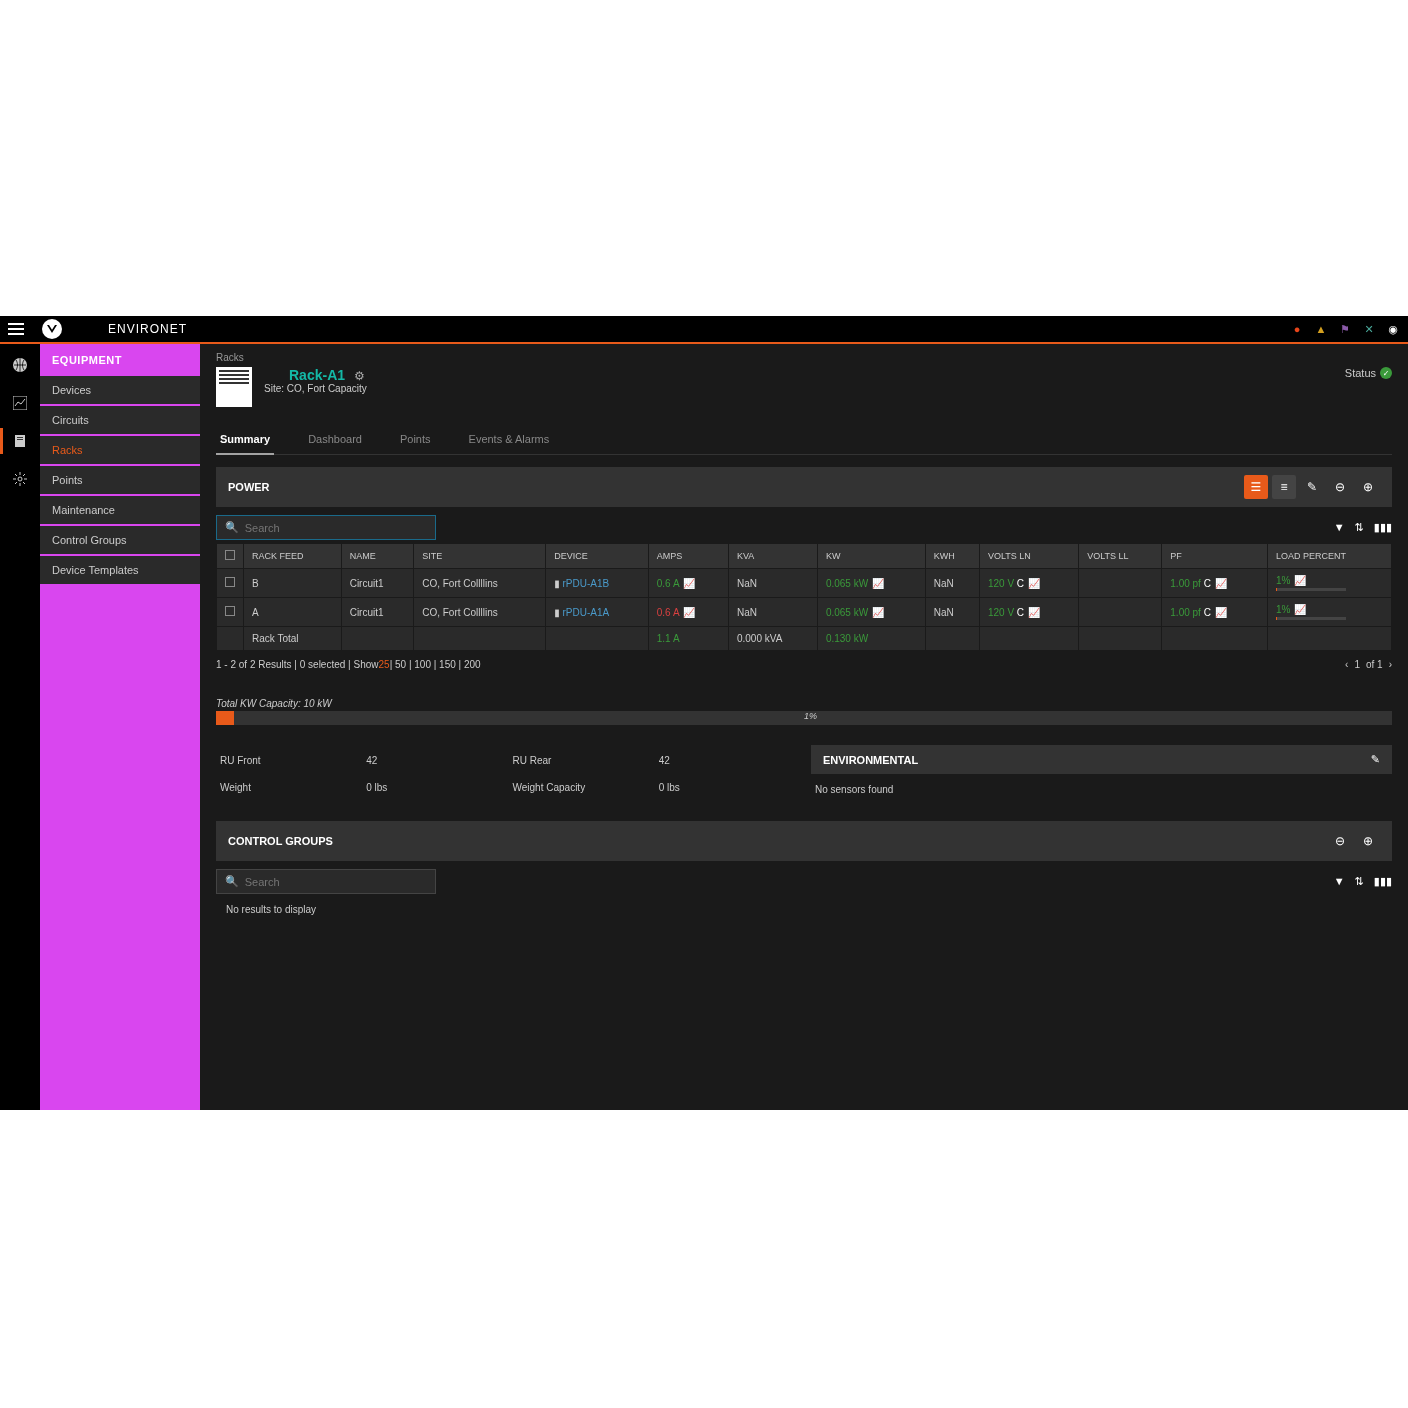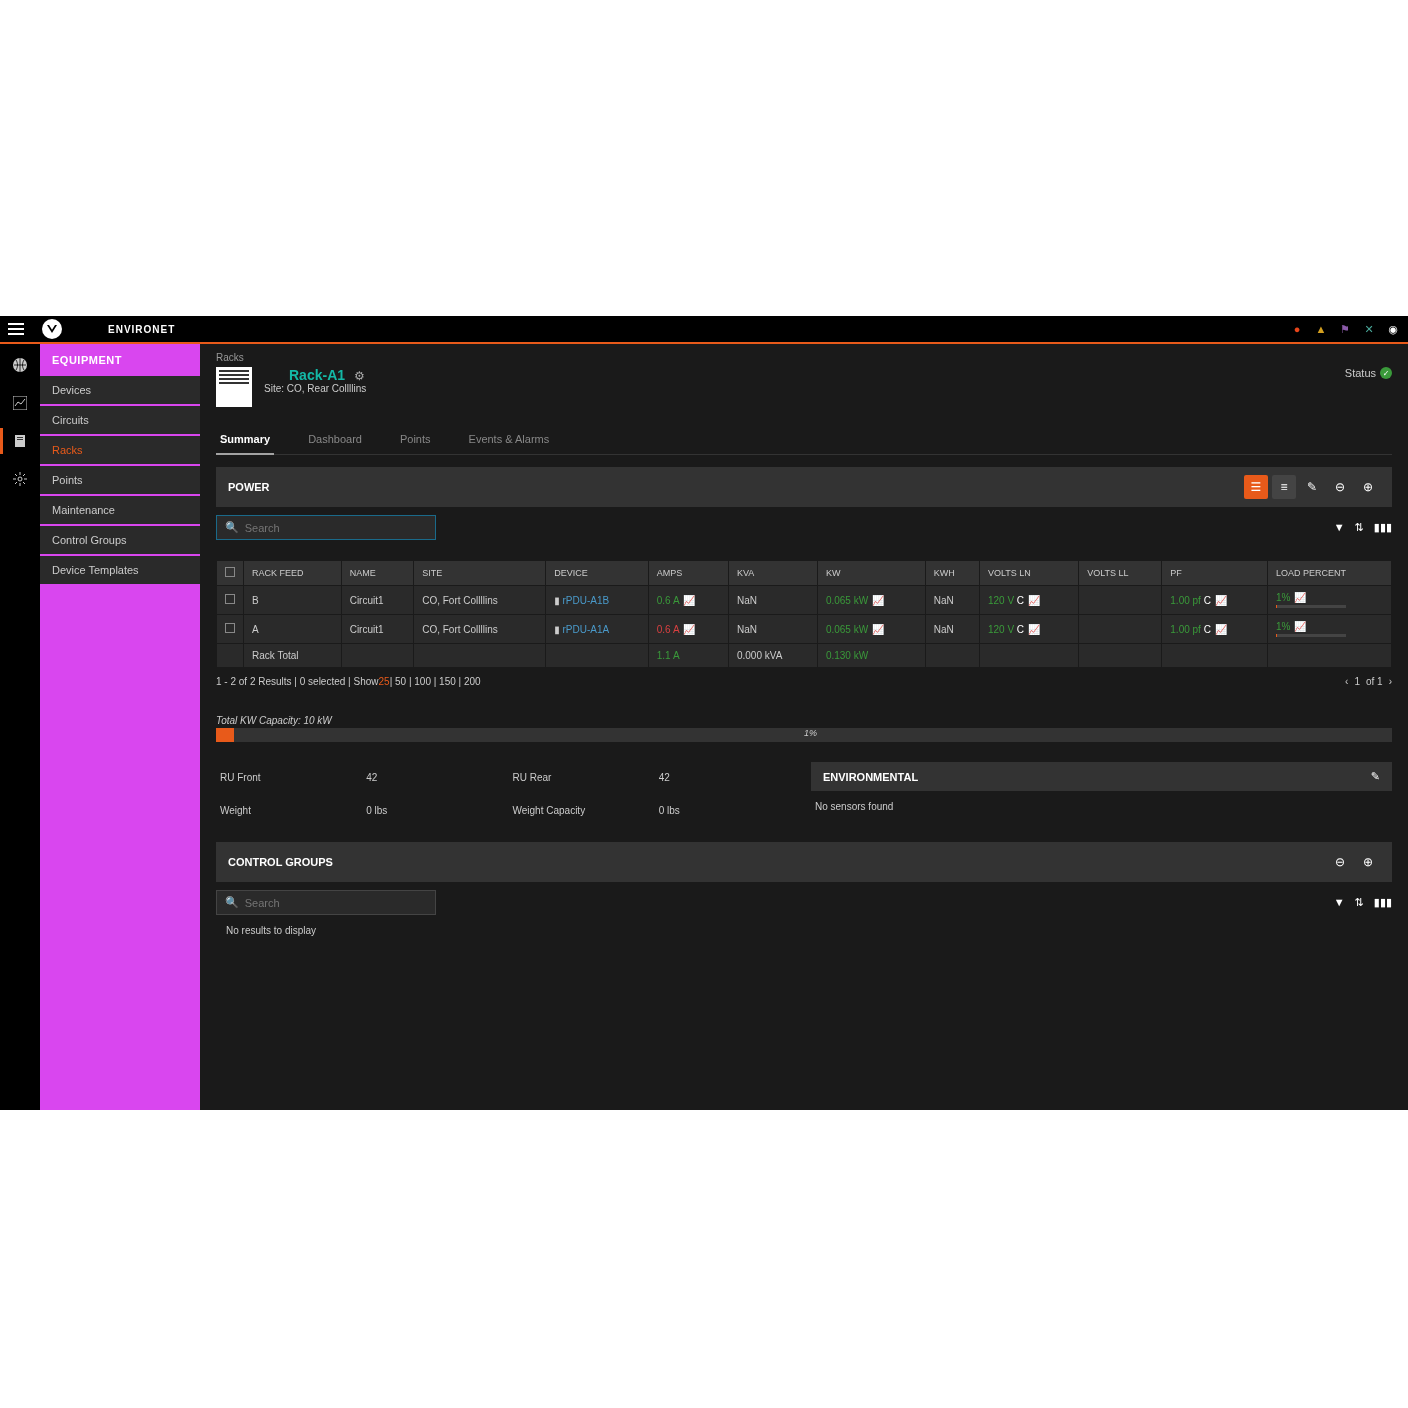--- a/index.html
+++ b/index.html
@@ -3,21 +3,21 @@
 <meta charset="utf-8">
 <style>
 * { margin: 0; padding: 0; box-sizing: border-box; }
 body { font-family: Arial, sans-serif; background: #fff; width: 1408px; height: 1408px; overflow: hidden; }
 .app { position: absolute; top: 316px; left: 0; width: 1408px; height: 794px; background: #1a1a1a; color: #ccc; font-size: 11px; }
 .topbar { height: 28px; background: #000; border-bottom: 2px solid #e85a1a; display: flex; align-items: center; padding: 0 8px; }
 .topbar .menu-icon { width: 16px; height: 12px; display: flex; flex-direction: column; justify-content: space-between; cursor: pointer; margin-right: 18px; }
 .topbar .menu-icon div { height: 2px; background: #fff; }
 .topbar .logo { width: 20px; height: 20px; background: #fff; border-radius: 50%; margin-right: 18px; position: relative; }
 .topbar .logo::after { content: ""; position: absolute; top: 6px; left: 5px; width: 10px; height: 8px; background: #000; clip-path: polygon(0 0, 50% 100%, 100% 0, 80% 0, 50% 60%, 20% 0); }
-.topbar .brand { color: #fff; font-weight: bold; font-size: 10px; letter-spacing: 1px; padding-left: 28px; }
+.topbar .brand { color: #fff; font-weight: normal; font-size: 12px; letter-spacing: 1px; padding-left: 28px; }
 .topbar .right-icons { margin-left: auto; display: flex; gap: 10px; align-items: center; }
 .ico { width: 14px; height: 14px; display: inline-flex; align-items: center; justify-content: center; font-size: 11px; }
 .ico.red { color: #e8451a; }
 .ico.yellow { color: #d4a020; }
 .ico.purple { color: #8a5aa8; }
 .ico.teal { color: #4aa89a; }
 .ico.white { color: #fff; }
 
 .body-wrap { display: flex; height: calc(100% - 28px); }
 .rail { width: 40px; background: #000; padding-top: 12px; display: flex; flex-direction: column; align-items: center; gap: 20px; }
@@ -50,21 +50,21 @@
 .btn-sq { width: 24px; height: 24px; display: flex; align-items: center; justify-content: center; border-radius: 2px; cursor: pointer; color: #fff; font-size: 12px; }
 .btn-sq.orange { background: #e85a1a; }
 .btn-sq.dark { background: #444; }
 .btn-sq.plain { background: transparent; }
 
 .toolbar { display: flex; align-items: center; margin-top: 8px; gap: 8px; }
 .search-box { background: #2a2a2a; border: 1px solid #1a6a8a; padding: 5px 8px; width: 220px; display: flex; align-items: center; gap: 6px; }
 .search-box input { background: transparent; border: none; color: #ccc; font-size: 11px; width: 100%; outline: none; }
 .toolbar-right { margin-left: auto; display: flex; gap: 10px; color: #fff; }
 
-table { width: 100%; border-collapse: collapse; margin-top: 20px; font-size: 10px; }
+table { width: 100%; border-collapse: collapse; margin-top: 3px; font-size: 10px; }
 th, td { border: 1px solid #1a1a1a; padding: 6px 8px; text-align: left; background: #2a2a2a; }
 th { background: #333; font-size: 9px; color: #ccc; font-weight: normal; text-transform: uppercase; }
 .chk { width: 10px; height: 10px; border: 1px solid #888; display: inline-block; }
 .green { color: #3a9a3a; }
 .red-text { color: #d84040; }
 .blue { color: #4a9aca; }
 .chart-ico { margin-left: 4px; color: #fff; }
 
 .pager { display: flex; align-items: center; margin-top: 8px; font-size: 10px; color: #ccc; }
 .pager .orange-t { color: #e85a1a; }
@@ -73,21 +73,21 @@
 .capacity { margin-top: 28px; font-size: 10px; font-style: italic; }
 .bar-bg { background: #333; height: 14px; margin-top: 2px; position: relative; }
 .bar-fill { background: #e85a1a; height: 100%; width: 1.5%; }
 .bar-label { position: absolute; left: 50%; top: 0; font-size: 9px; color: #ccc; }
 
 .two-col { display: flex; gap: 14px; margin-top: 20px; }
 .panel { flex: 1; }
 .panel-head { background: #333; padding: 8px 12px; display: flex; align-items: center; }
 .panel-head .title { font-weight: bold; font-size: 11px; color: #fff; }
 .panel-body { padding: 10px 4px; font-size: 10px; }
-.grid2 { display: grid; grid-template-columns: 1fr 1fr 1fr 1fr; gap: 22px 12px; }
+.grid2 { display: grid; grid-template-columns: 1fr 1fr 1fr 1fr; gap: 16px 12px; }
 
 .no-results { text-align: left; font-size: 10px; color: #ccc; padding: 10px; }
 .loadbar { width: 70px; height: 3px; background: #444; margin-top: 2px; position: relative; }
 .loadbar::after { content: ""; position: absolute; left: 0; top: 0; width: 2%; height: 100%; background: #e85a1a; }
 </style>
 </head>
 <body>
 
 <div class="app">
   <div class="topbar">
@@ -152,21 +152,21 @@
       <div class="header-row">
         <div class="rack-icon">
             <div></div>
             <div></div>
             <div></div>
             <div></div>
           </div>
         <div>
           <span class="header-title">Rack-A1</span>
           <span class="gear">⚙</span>
-          <div class="subtitle">Site: CO, Rear Collllins</div>
+          <div class="subtitle">Site: CO, Fort Capacity</div>
         </div>
         <div class="status">
           <span>Status</span>
           <span class="status-dot">✓</span>
         </div>
       </div>
 
       <div class="tabs">
         <div class="tab active">Summary</div>
         <div class="tab">Dashboard</div>

